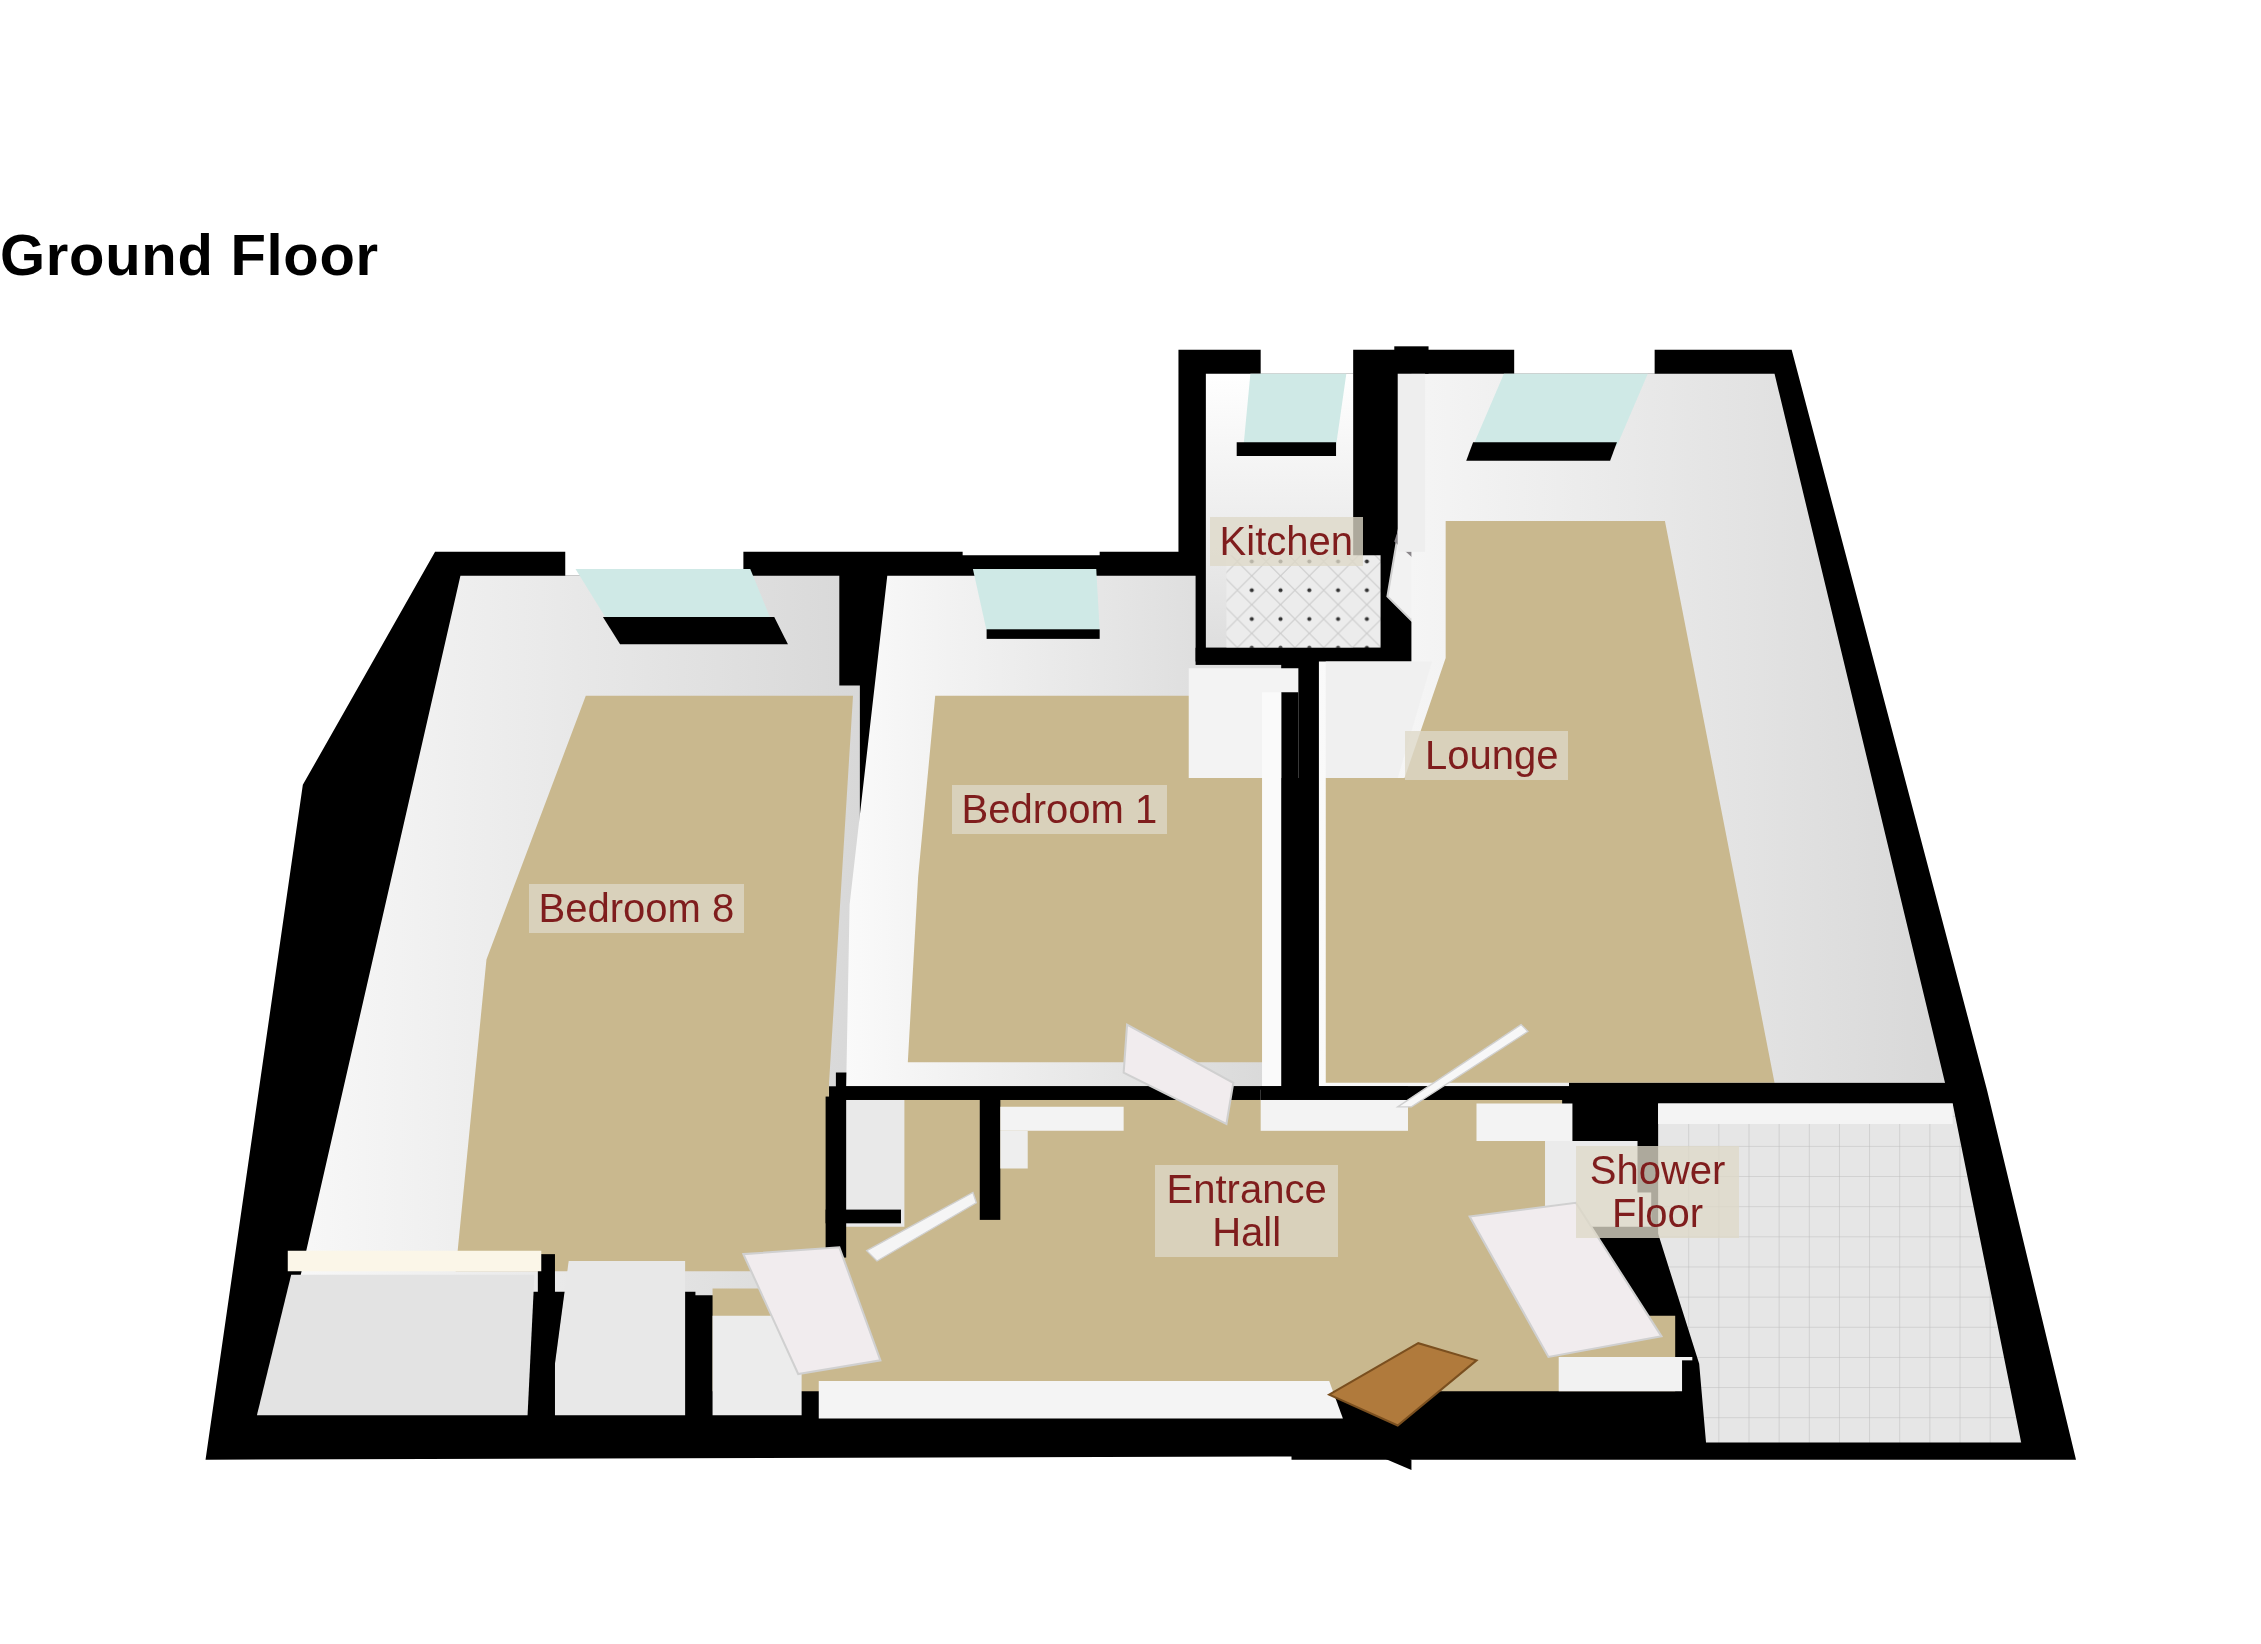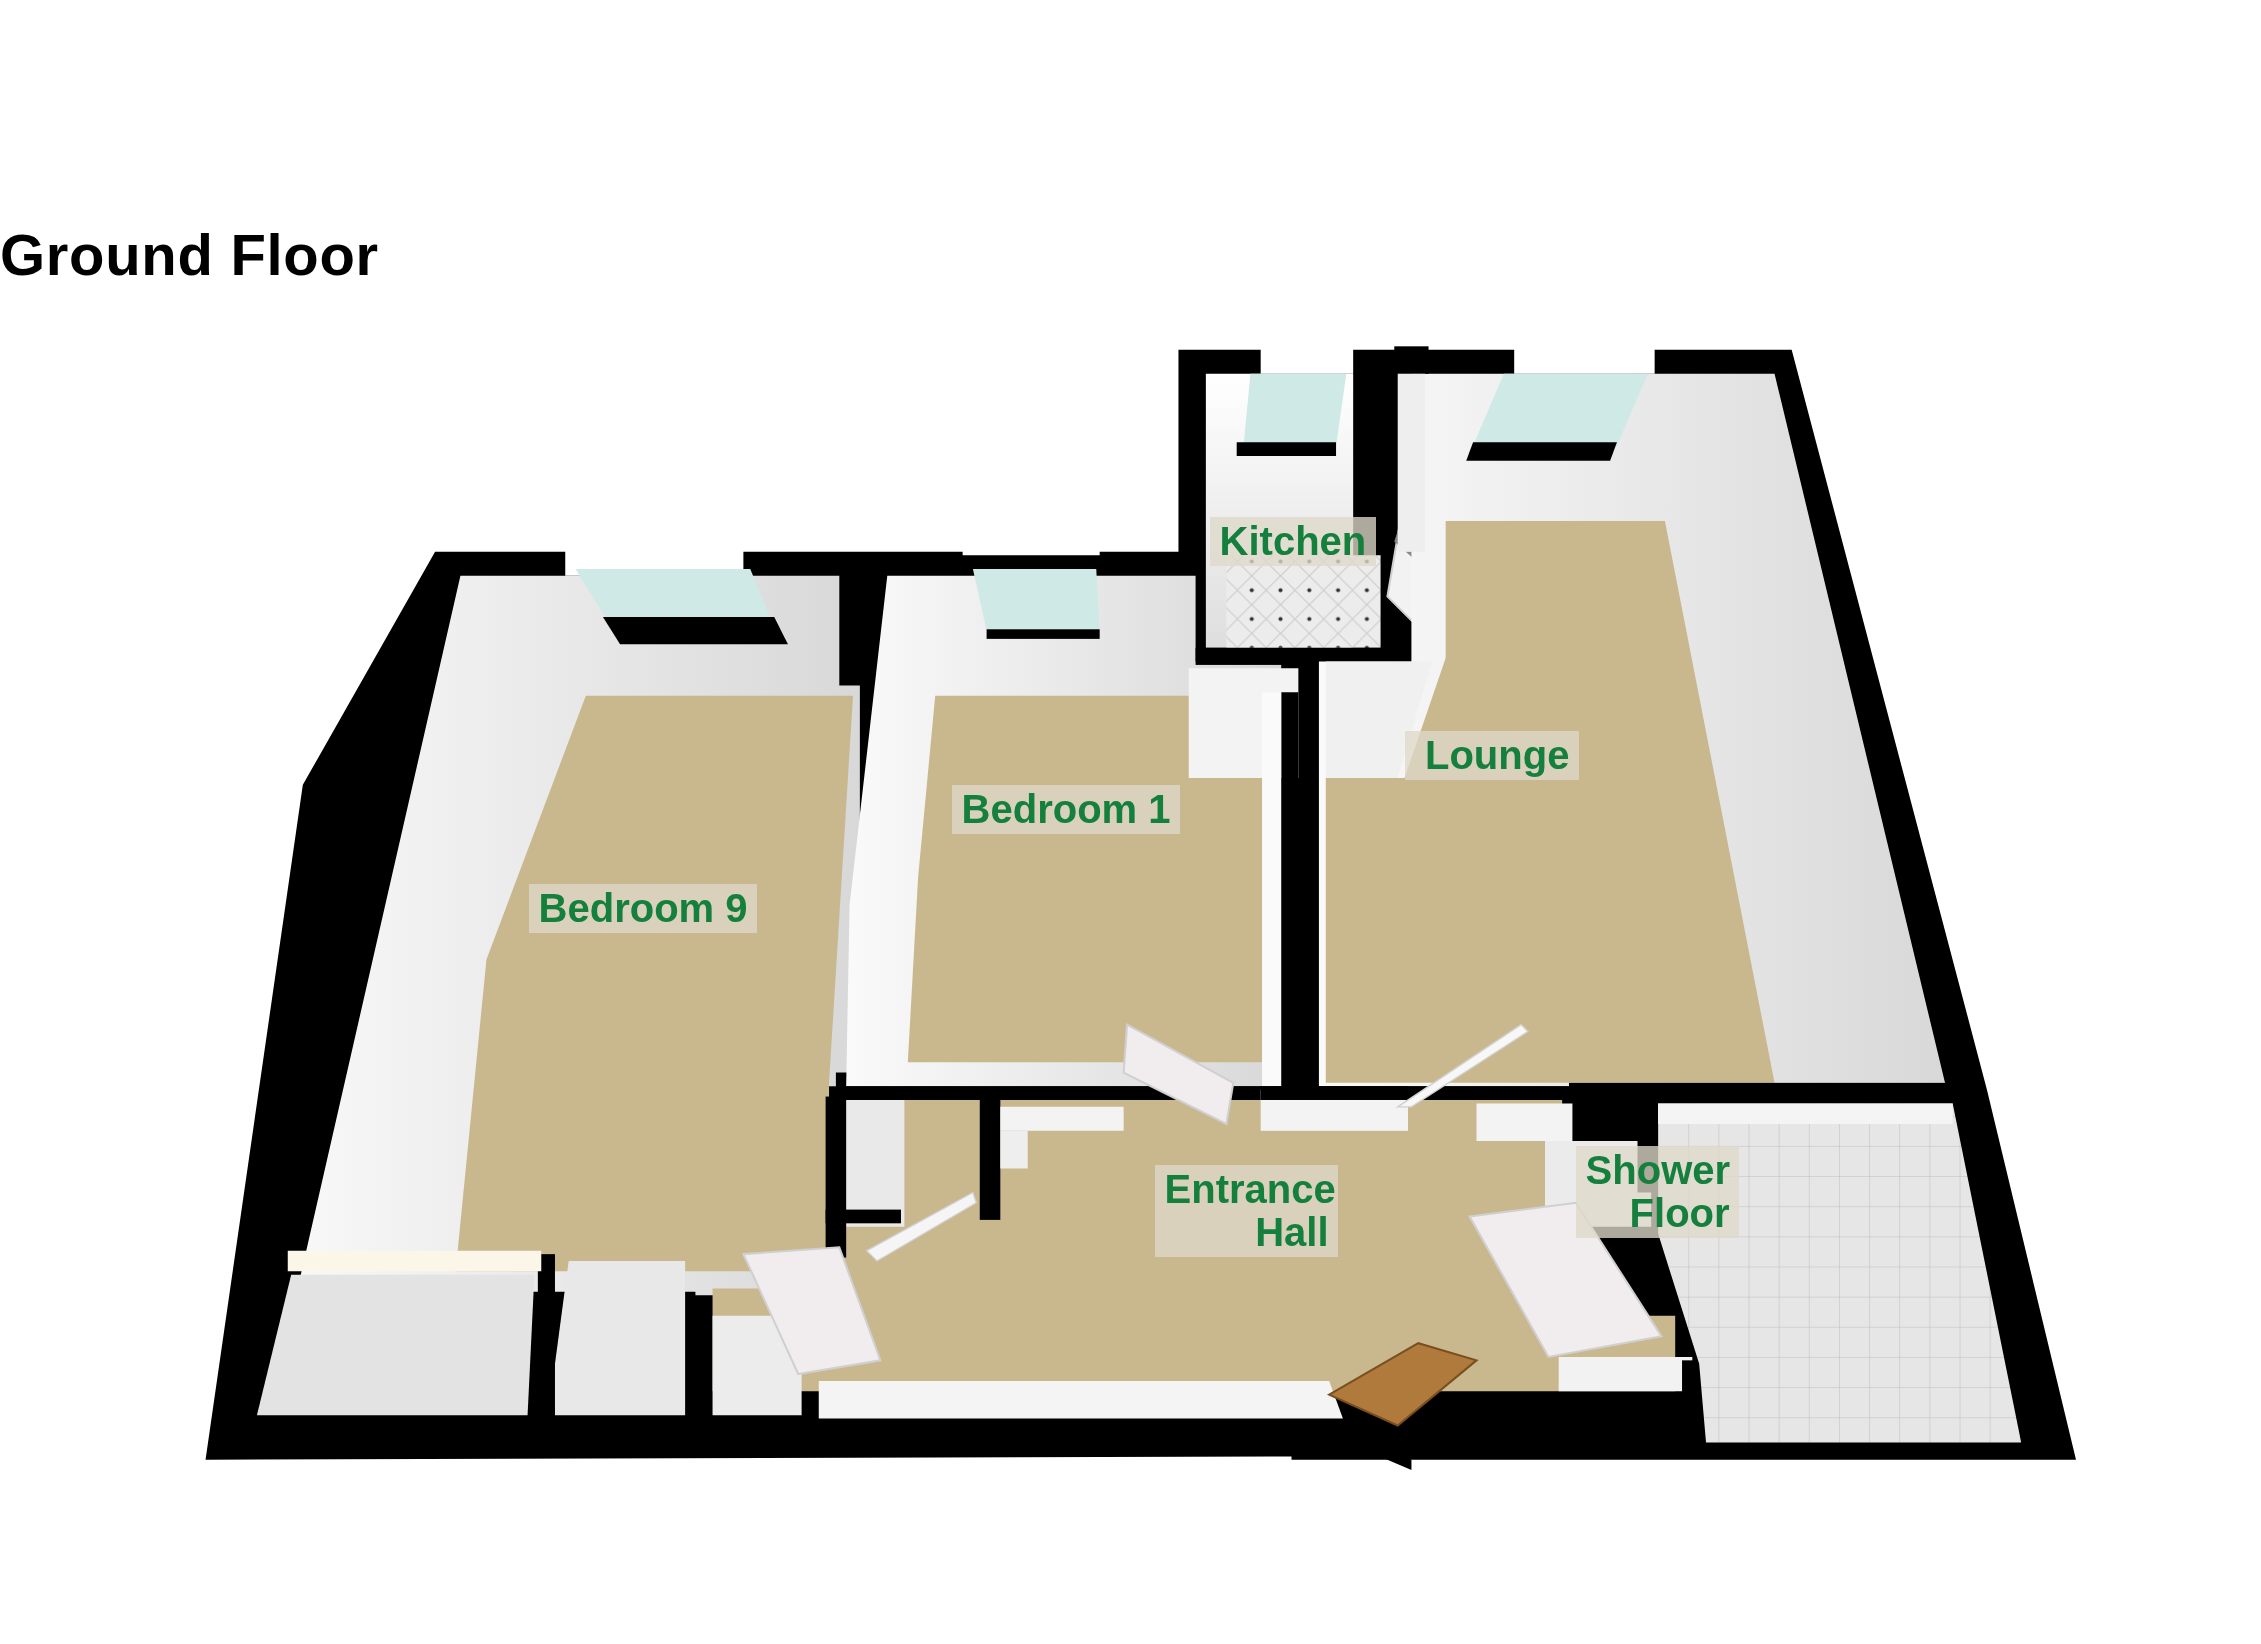--- a/index.html
+++ b/index.html
@@ -1,19 +1,19 @@
 <!DOCTYPE html>
 <html style="font-size:11px"><head>
 <meta charset="utf-8">
 <style>
   html, body { margin:0; padding:0; background:#ffffff; }
   body { width:2261px; height:1645px; position:relative; overflow:hidden; font-family:"Liberation Sans", sans-serif; }
   #plan { position:absolute; left:0; top:0; width:2261px; height:1645px; }
   .title { position:absolute; left:0; width:2261px; top:221px; text-align:left; font-weight:bold; font-size:58px; color:#000; letter-spacing:0.7px; }
-  .label { position:absolute; font-weight:bold; color:#15803d; background:rgba(222,216,200,0.78); text-align:right; line-height:1.08; padding:2.7px 9.6px; font-size:40px; white-space:nowrap; }
+  .label { position:absolute; font-weight:normal; color:#7f1d1d; background:rgba(222,216,200,0.78); text-align:center; line-height:1.08; padding:2.7px 9.6px; font-size:40px; white-space:nowrap; }
 </style>
 </head>
 <body>
 
 <svg id="plan" viewBox="0 0 3300 2400" xmlns="http://www.w3.org/2000/svg">
   <defs>
     <pattern id="kt" width="42" height="42" patternUnits="userSpaceOnUse">
       <rect width="42" height="42" fill="#ececec"></rect>
       <path d="M0 21 L21 0 L42 21 L21 42 Z" fill="none" stroke="#c9c9c9" stroke-width="1.5"></path>
       <circle cx="21" cy="21" r="3" fill="#333"></circle>
@@ -104,21 +104,21 @@
   <polygon points="1645,1495 1800,1580 1790,1640 1640,1565" fill="#f1ecee" stroke="#d0d0d0" stroke-width="3"></polygon>
   <polygon points="2040,1615 2220,1495 2230,1505 2060,1615" fill="#f7f7f7" stroke="#d0d0d0" stroke-width="2"></polygon>
   <polygon points="2145,1775 2300,1755 2425,1950 2260,1980" fill="#f1ecee" stroke="#d0d0d0" stroke-width="3"></polygon>
 
   <polygon points="1940,2035 2070,1960 2155,1985 2040,2080" fill="#b07a3c" stroke="#7a4f1f" stroke-width="3"></polygon>
   <polygon points="1990,2100 2060,2130 2060,2145 1990,2115" fill="#000"></polygon>
 </svg>
 
 <div class="title">Ground Floor</div>
 
-<div class="label" style="left:529px; top:884px;">Bedroom 9</div>
+<div class="label" style="left:529px; top:884px;">Bedroom 8</div>
 <div class="label" style="left:952px; top:785px;">Bedroom 1</div>
 <div class="label" style="left:1210px; top:517px;">Kitchen</div>
 <div class="label" style="left:1850px; top:731px; left:1852px; left:1405px;padding-left:20px;">Lounge</div>
 <div class="label" style="left:1155px; top:1165px; width:164px;">
   <div>Entrance</div>
   <div>Hall</div>
 </div>
 <div class="label" style="left:1576px; top:1146px; width:144px;">
   <div>Shower</div>
   <div>Floor</div>

